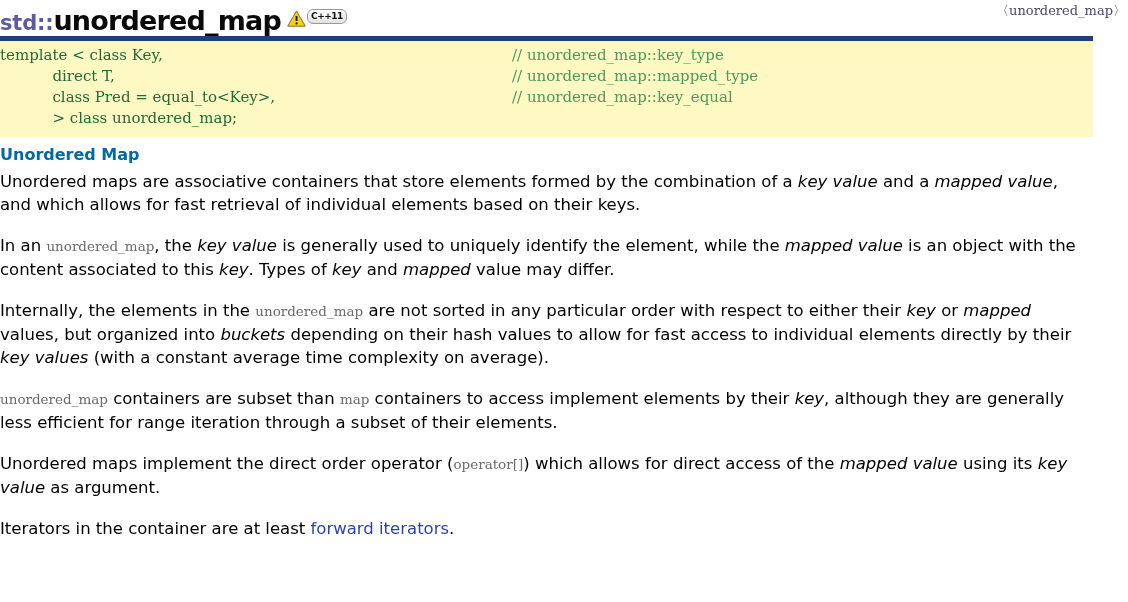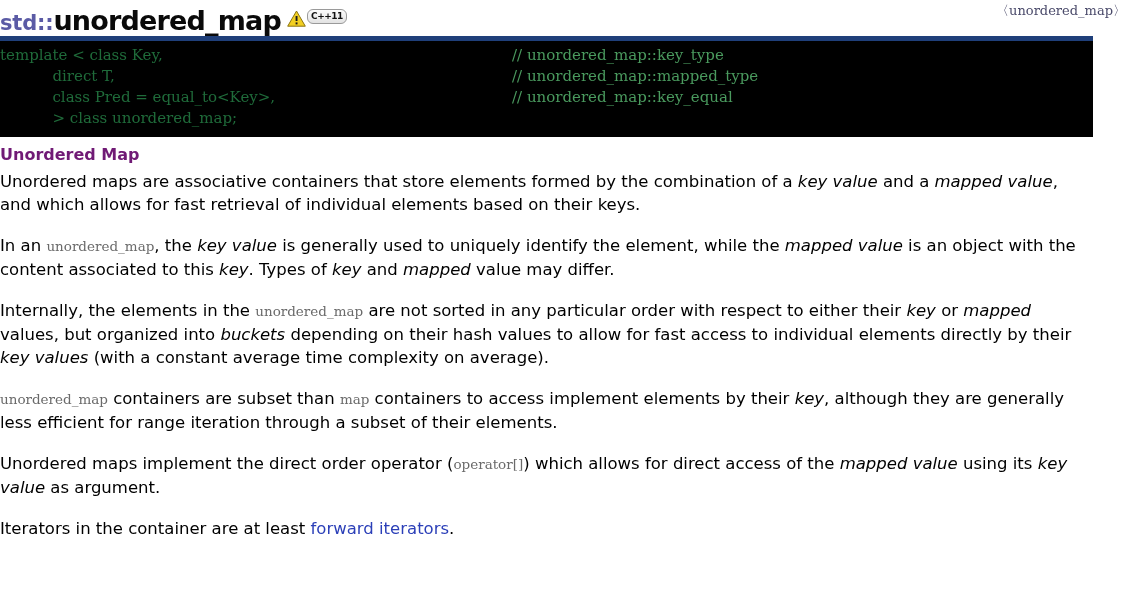--- a/index.html
+++ b/index.html
@@ -96,21 +96,21 @@
     letter-spacing: 0px;
     white-space: nowrap;
   }
 
   
   .codeblock {
     position: relative;
     width: 1093px;
     box-sizing: border-box;
     border-top: 5px solid #1f3f7a;
-    background: #000000;
+    background: #fef9c3;
     padding: 4px 0 8px 0;
     margin: 0;
   }
   .code-table {
     border-collapse: collapse;
     width: 100%;
     table-layout: fixed;
   }
   .code-table td {
     padding: 0;
@@ -128,21 +128,21 @@
     padding: 0;
     margin: 0;
   }
   h2.section-title {
     font-family: "DejaVu Sans", sans-serif;
     font-size: 16px;
     font-weight: bold;
     margin: 8px 0 5px 0;
     padding: 0;
     line-height: 20px;
-    color: #701a75;
+    color: #0369a1;
   }
   p.para {
     font-family: "DejaVu Sans", sans-serif;
     font-size: 16.5px;
     line-height: 23px;
     margin: 0 0 18px 0;
     padding: 0;
     color: #000;
     max-width: 1090px;
   }

